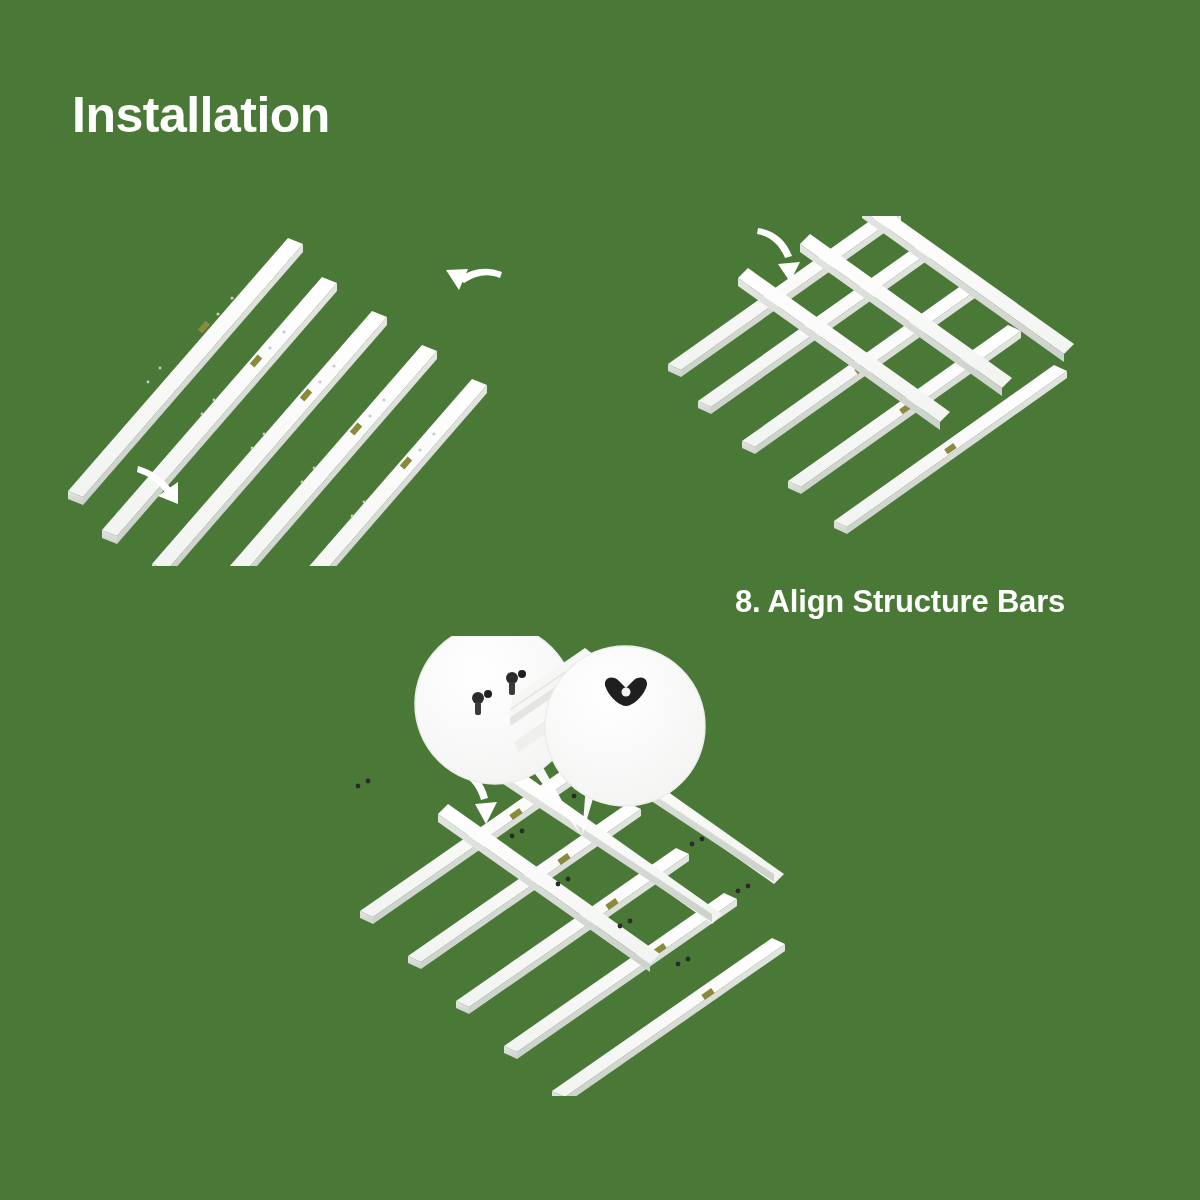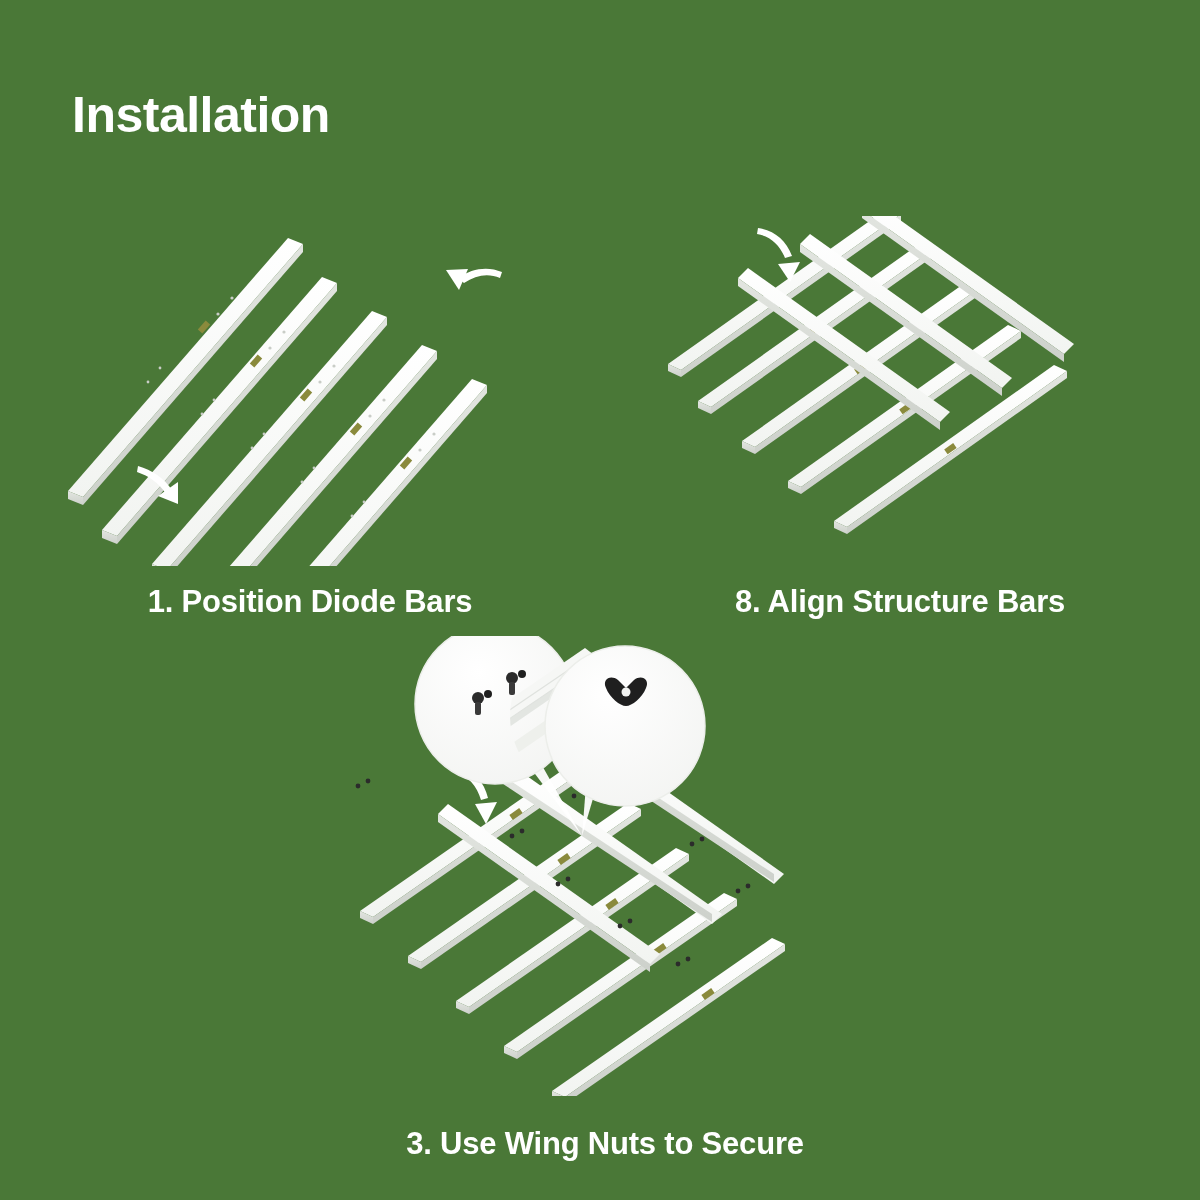--- a/index.html
+++ b/index.html
@@ -138,21 +138,20 @@
         <path d="M398,72 C 412,62 428,60 442,66 L440,72 C 428,67 416,69 404,77 Z" fill="#ffffff"></path>
         <polygon points="386,64 408,63 399,84" fill="#ffffff"></polygon>
       </g>
 
       <g>
         <path d="M78,260 C 92,264 104,272 112,284 L106,288 C 99,277 89,270 77,266 Z" fill="#ffffff"></path>
         <polygon points="118,276 118,298 98,290" fill="#ffffff"></polygon>
       </g>
     </svg>
   </div>
-  <div class="caption" id="caption-1">1. Position Diode Bars</div>
 
   <div class="panel" id="panel-2">
     <svg class="panel-svg" width="500" height="350" viewBox="0 0 500 350" xmlns="http://www.w3.org/2000/svg">
       <defs>
         <linearGradient id="barTop2" x1="0" y1="0" x2="0" y2="1">
           <stop offset="0%" stop-color="#ffffff"></stop>
           <stop offset="100%" stop-color="#f2f4f1"></stop>
         </linearGradient>
         <linearGradient id="barSide2" x1="0" y1="0" x2="0" y2="1">
           <stop offset="0%" stop-color="#e2e5e0"></stop>
@@ -357,15 +356,14 @@
           <circle cx="318" cy="108" r="2.4" fill="#d8dbd7"></circle>
           <circle cx="288" cy="122" r="2.4" fill="#d8dbd7"></circle>
         </g>
         <g>
           <path d="M276,52 C 272,44 280,38 288,44 L296,52 L304,44 C 312,38 320,44 316,52 C 312,62 302,70 296,70 C 290,70 280,62 276,52 Z" fill="#1f1f1f"></path>
           <circle cx="296" cy="56" r="4.5" fill="#f2f3f1"></circle>
         </g>
       </g>
     </svg>
   </div>
-  <div class="caption" id="caption-3">3. Use Wing Nuts to Secure</div>
 
 </div>
 
 </body></html>

